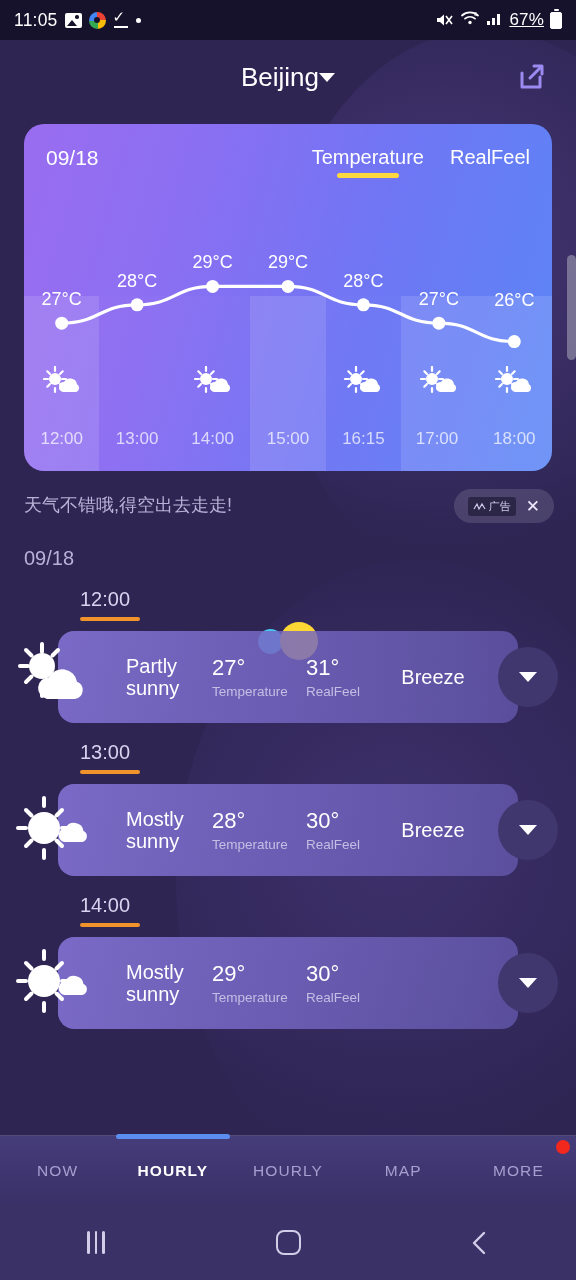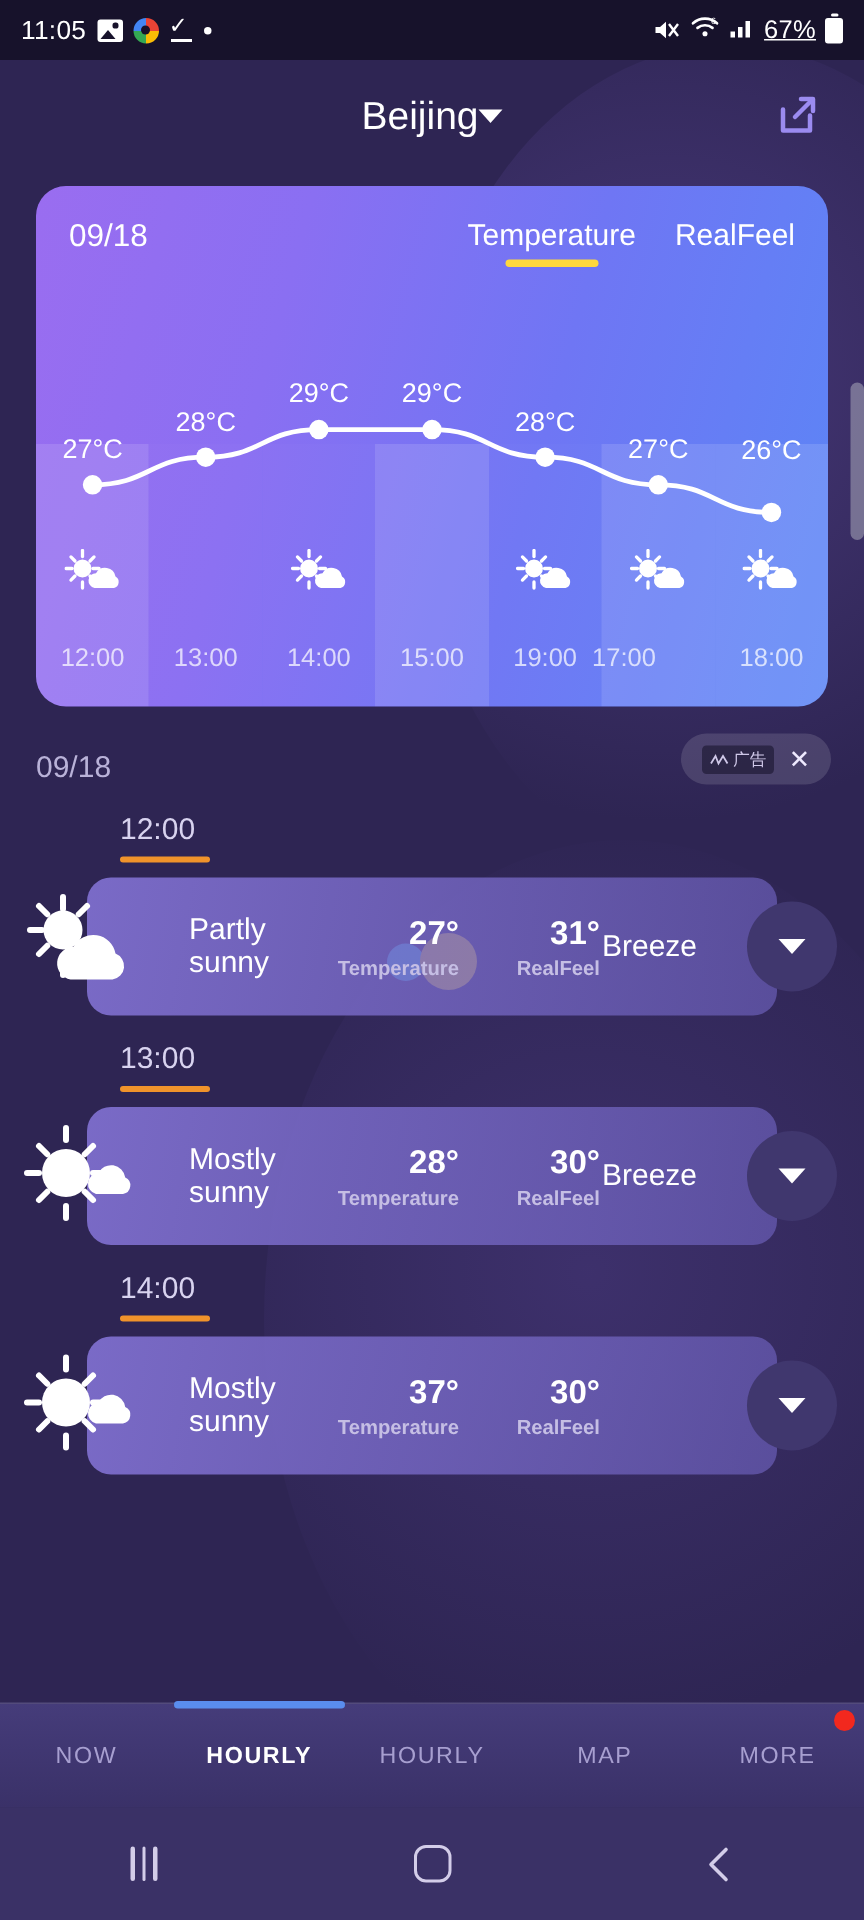--- a/index.html
+++ b/index.html
@@ -97,21 +97,21 @@
   .circ-yellow { position:absolute; left:22px; top:0; width:38px; height:38px; border-radius:50%; background:#fdd835; }
 
   
   .hour-block { position:relative; margin-top:18px; z-index:4; }
   .hb-time { margin-left:80px; font-size:20px; color:#d8d3ef; }
   .hb-underline { margin-left:80px; margin-top:6px; width:60px; height:4px; background:#f0932b; border-radius:2px; }
   .hb-card { position:relative; margin:10px 58px 0 58px; height:92px; border-radius:16px;
       background:linear-gradient(100deg, rgba(126,110,205,.95), rgba(104,92,180,.72)); display:flex; align-items:center; }
   .hb-icon { position:absolute; left:-44px; top:50%; transform:translateY(-50%); width:76px; height:76px; }
   .hb-cond { margin-left:68px; width:86px; font-size:20px; line-height:1.12; color:#fff; }
-  .hb-metric { width:94px; text-align:right;font-weight:bold; }
+  .hb-metric { width:94px; text-align:left; }
   .hb-val { font-size:22px; color:#fff; }
   .hb-cap { font-size:13.5px; color:#c5bee4; margin-top:3px; }
   .hb-wind { flex:1; text-align:center; font-size:20px; line-height:1.14; color:#fff; padding-right:52px; }
   .hb-expand { position:absolute; right:-40px; top:50%; transform:translateY(-50%); width:60px; height:60px;
       border-radius:50%; background:#40376e; display:flex; align-items:center; justify-content:center; cursor:pointer; }
   .chev { width:0; height:0; border-left:9px solid transparent; border-right:9px solid transparent; border-top:10px solid #fff; }
 
   
   .bottom-wrap { position:absolute; left:0; right:0; bottom:75px; height:70px; z-index:8;
       background:linear-gradient(180deg, #453c7a 0%, #3a3168 100%); border-top:1px solid rgba(255,255,255,.13); }
@@ -303,29 +303,30 @@
               </g>
               <circle cx="12" cy="13" r="6" fill="#fff"></circle>
               <path d="M20 26a5 5 0 0 1 1-9.9 7 7 0 0 1 13 2.2A4.2 4.2 0 0 1 33 26z" fill="#fff"></path>
             </svg></span>
         </div>
       <div class="hour-row" id="hour-row">
           <span class="hour-lbl" style="left: 37.7143px;">12:00</span>
           <span class="hour-lbl" style="left: 113.143px;">13:00</span>
           <span class="hour-lbl" style="left: 188.571px;">14:00</span>
           <span class="hour-lbl" style="left: 264px;">15:00</span>
-          <span class="hour-lbl" style="left: 339.429px;">19:00</span>
-          <span class="hour-lbl" style="left: 392px;">17:00</span>
+          <span class="hour-lbl" style="left: 339.429px;">16:15</span>
+          <span class="hour-lbl" style="left: 413px;">17:00</span>
           <span class="hour-lbl" style="left: 490.286px;">18:00</span>
         </div>
     </div>
   </div>
   <div class="scroll-hint"></div>
 
   <div class="smart">
+    <div class="smart-sub">天气不错哦,得空出去走走!</div>
     <div class="ad-pill">
       <span class="ad-badge">
         <svg width="13" height="9" viewBox="0 0 13 9">
             <path d="M1 7 L4 2 L6 7 L9 2 L12 7" stroke="#cfc8e8" stroke-width="1.2" fill="none"></path>
           </svg>
         <span>广告</span>
       </span>
       <span class="ad-close">✕</span>
     </div>
   </div>
@@ -415,21 +416,21 @@
                 <line x1="12" y1="18" x2="17.5" y2="23.5"></line>
                 <line x1="42.5" y1="48.5" x2="48" y2="54"></line>
                 <line x1="48" y1="18" x2="42.5" y2="23.5"></line>
                 <line x1="12" y1="54" x2="17.5" y2="48.5"></line>
               </g>
               <circle cx="30" cy="36" r="16" fill="#fff"></circle>
               <path d="M50 50a7 7 0 0 1 1.5-13.8 9.5 9.5 0 0 1 18 2.8A5.8 5.8 0 0 1 68 50z" fill="#fff"></path>
             </svg></span>
           <div class="hb-cond">Mostly<br>sunny</div>
           <div class="hb-metric">
-            <div class="hb-val">37°</div>
+            <div class="hb-val">29°</div>
             <div class="hb-cap">Temperature</div>
           </div>
           <div class="hb-metric">
             <div class="hb-val">30°</div>
             <div class="hb-cap">RealFeel</div>
           </div>
           <div class="hb-expand">
             <span class="chev"></span>
           </div>
         </div>

